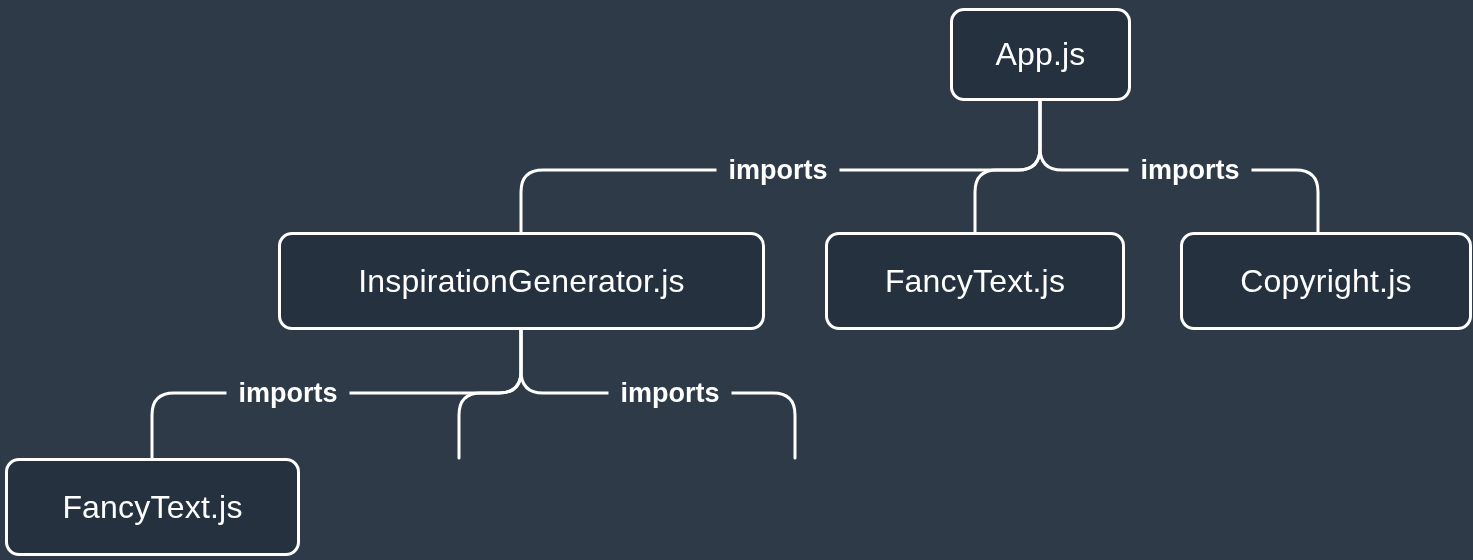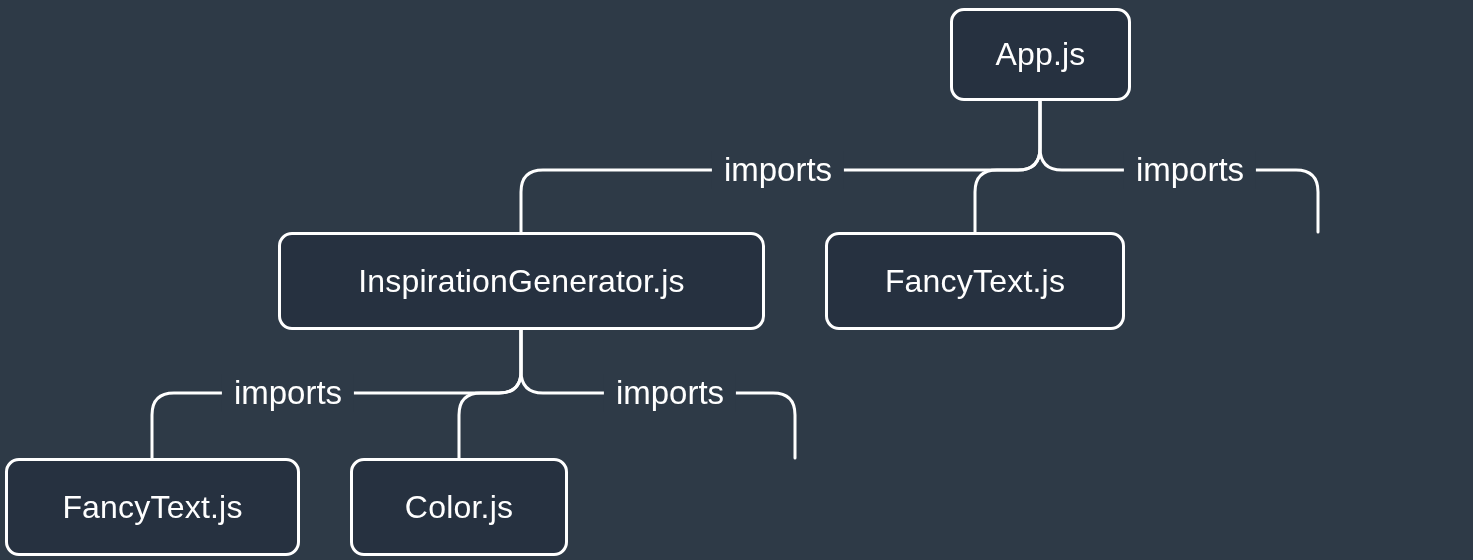--- a/index.html
+++ b/index.html
@@ -54,22 +54,22 @@
   .node-fancy-top      { left: 825px;  top: 232px; width: 300px; height: 98px; }
   .node-copyright      { left: 1180px; top: 232px; width: 292px; height: 98px; }
   .node-fancy-bottom   { left: 5px;    top: 458px; width: 295px; height: 98px; }
   .node-color          { left: 350px;  top: 458px; width: 218px; height: 98px; }
   .node-inspirations   { left: 650px;  top: 458px; width: 322px; height: 98px; }
   .edge-label {
     position: absolute;
     transform: translate(-50%, -50%);
     background: var(--background);
     color: var(--text);
-    font-size: 33px;
-    font-weight: 400;
+    font-size: 27px;
+    font-weight: 700;
     padding: 0 12px;
     white-space: nowrap;
   }
   .el-a { left: 778px;  top: 170px; }
   .el-c { left: 1190px; top: 170px; }
   .el-d { left: 288px;  top: 393px; }
   .el-f { left: 670px;  top: 393px; }
 </style>
 </head>
 <body>
@@ -101,23 +101,23 @@
   </div>
 
   <div class="node node-insp-gen">
     <span>InspirationGenerator.js</span>
   </div>
 
   <div class="node node-fancy-top">
     <span>FancyText.js</span>
   </div>
 
+  <div class="node node-copyright">
+    <span>Copyright.js</span>
+  </div>
 
   <div class="node node-fancy-bottom">
     <span>FancyText.js</span>
   </div>
 
-  <div class="node node-color">
-    <span>Color.js</span>
-  </div>
 
 
 </div>
 
 </body></html>

